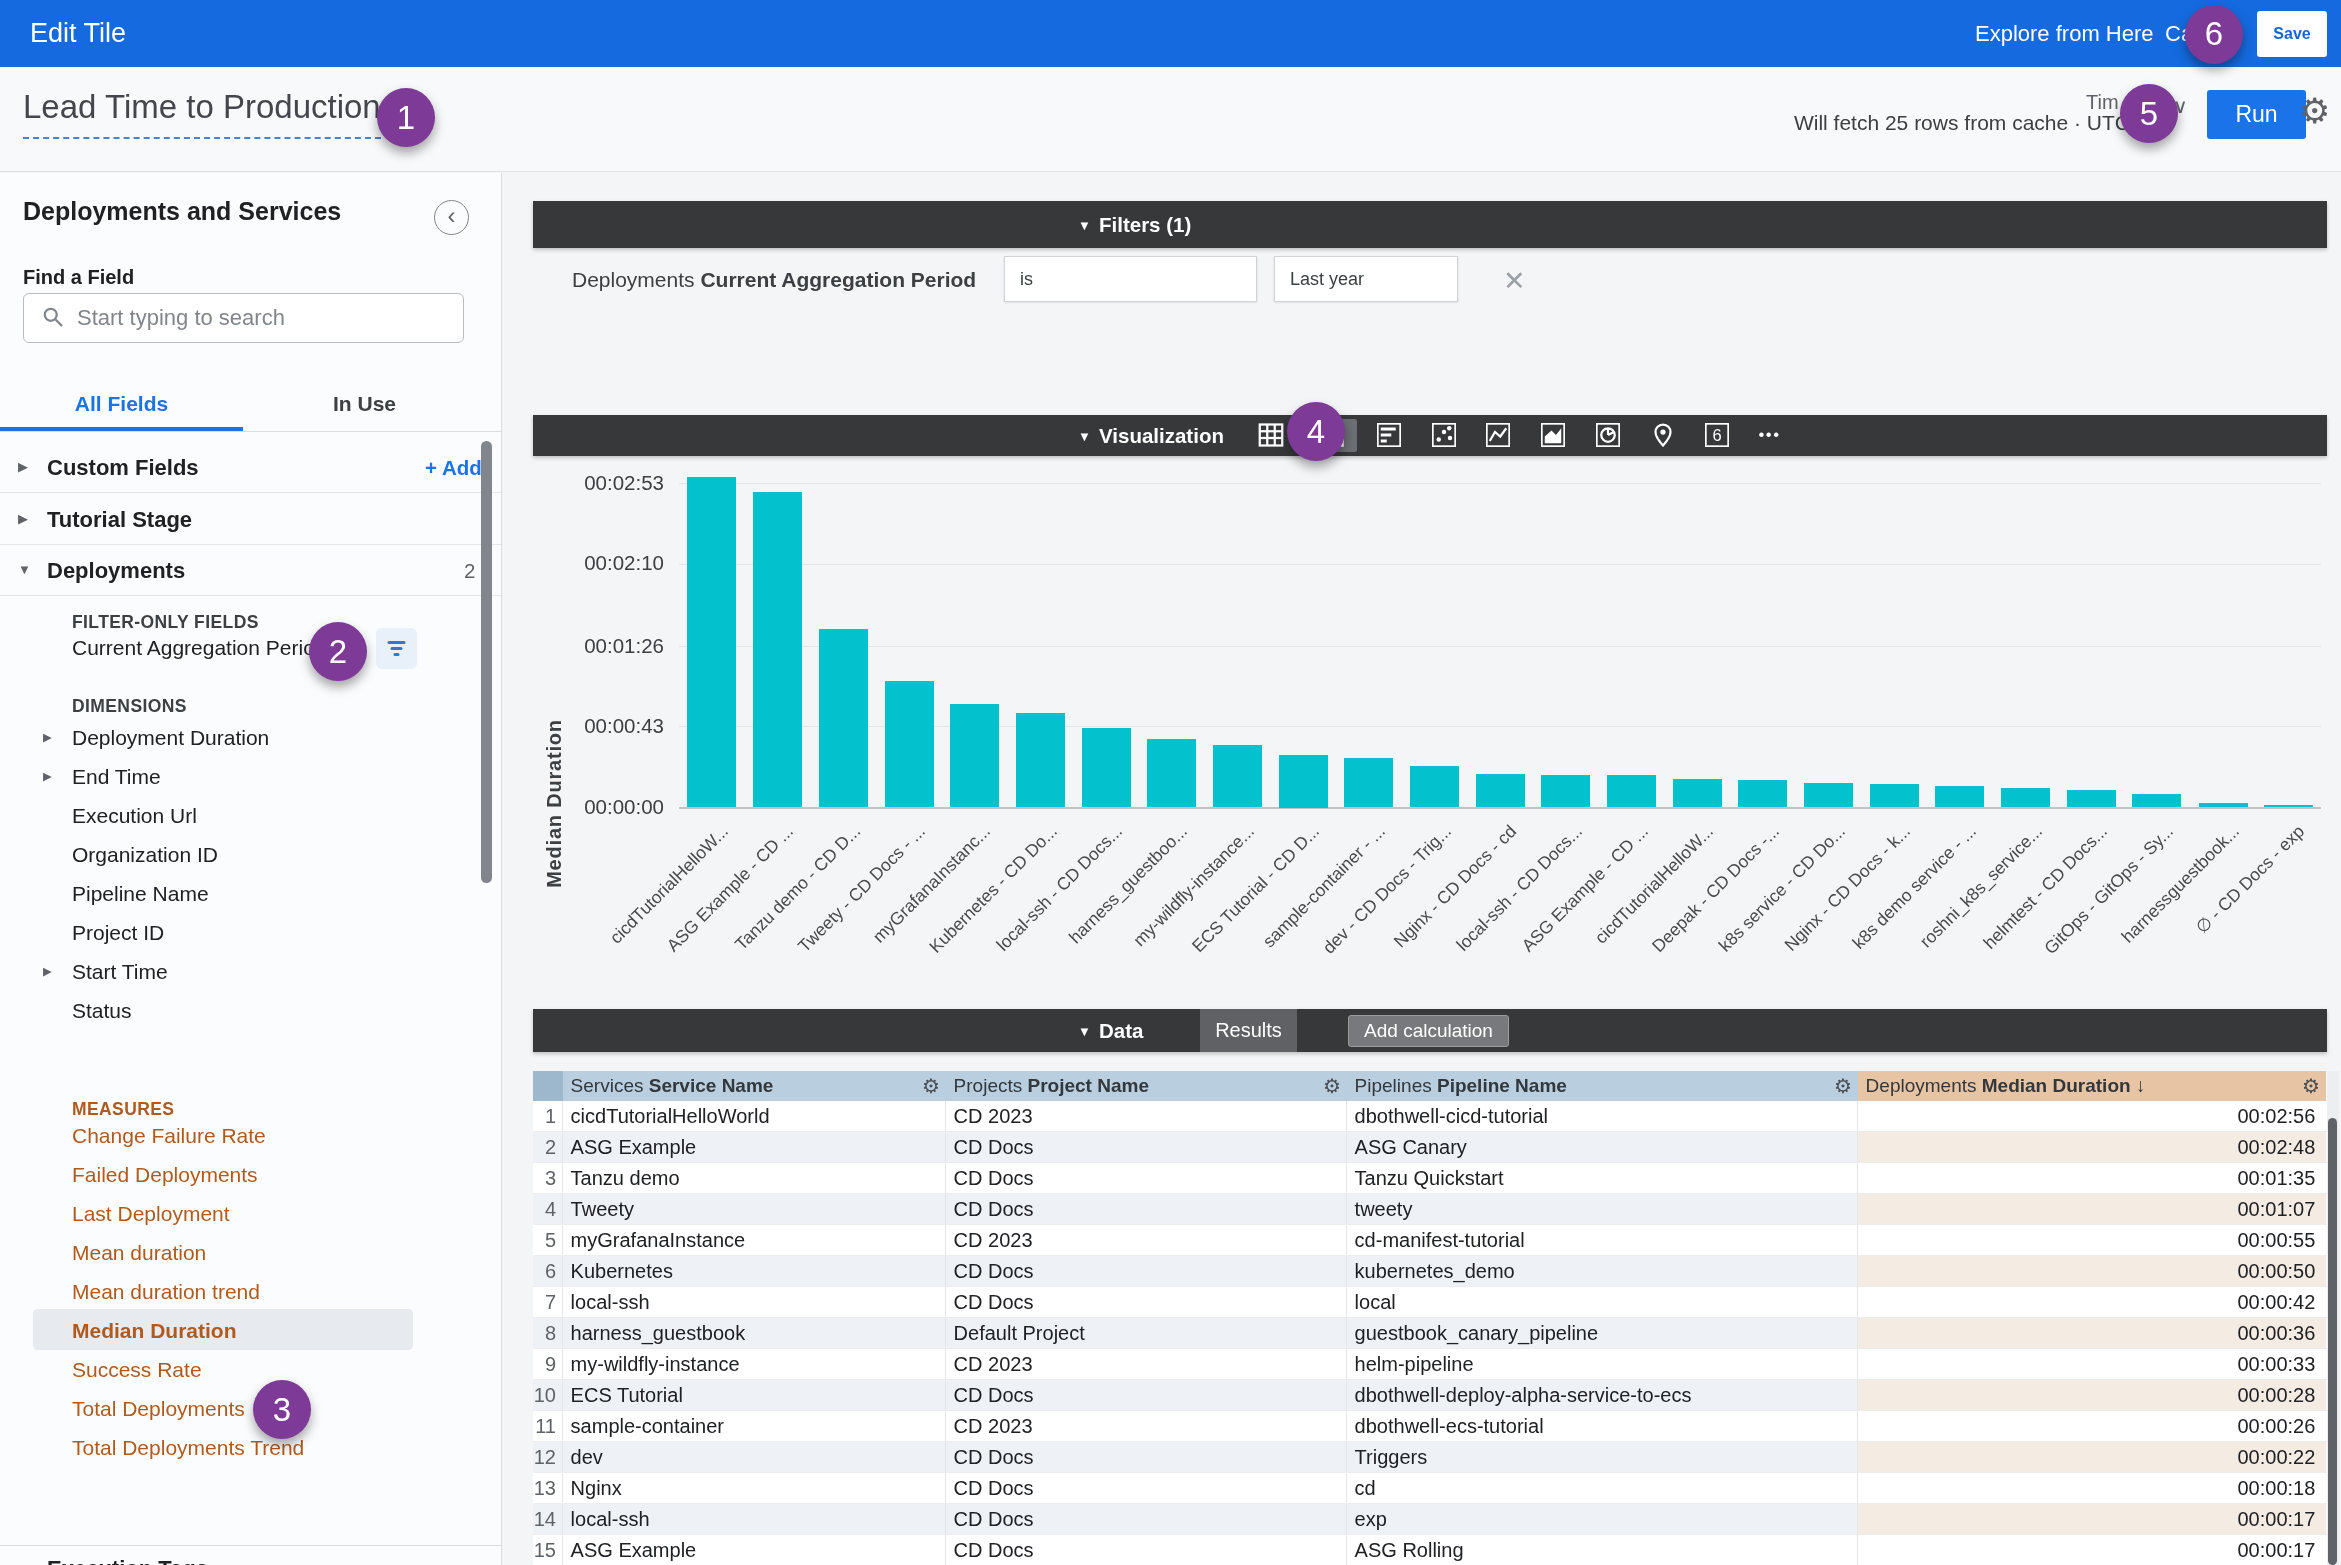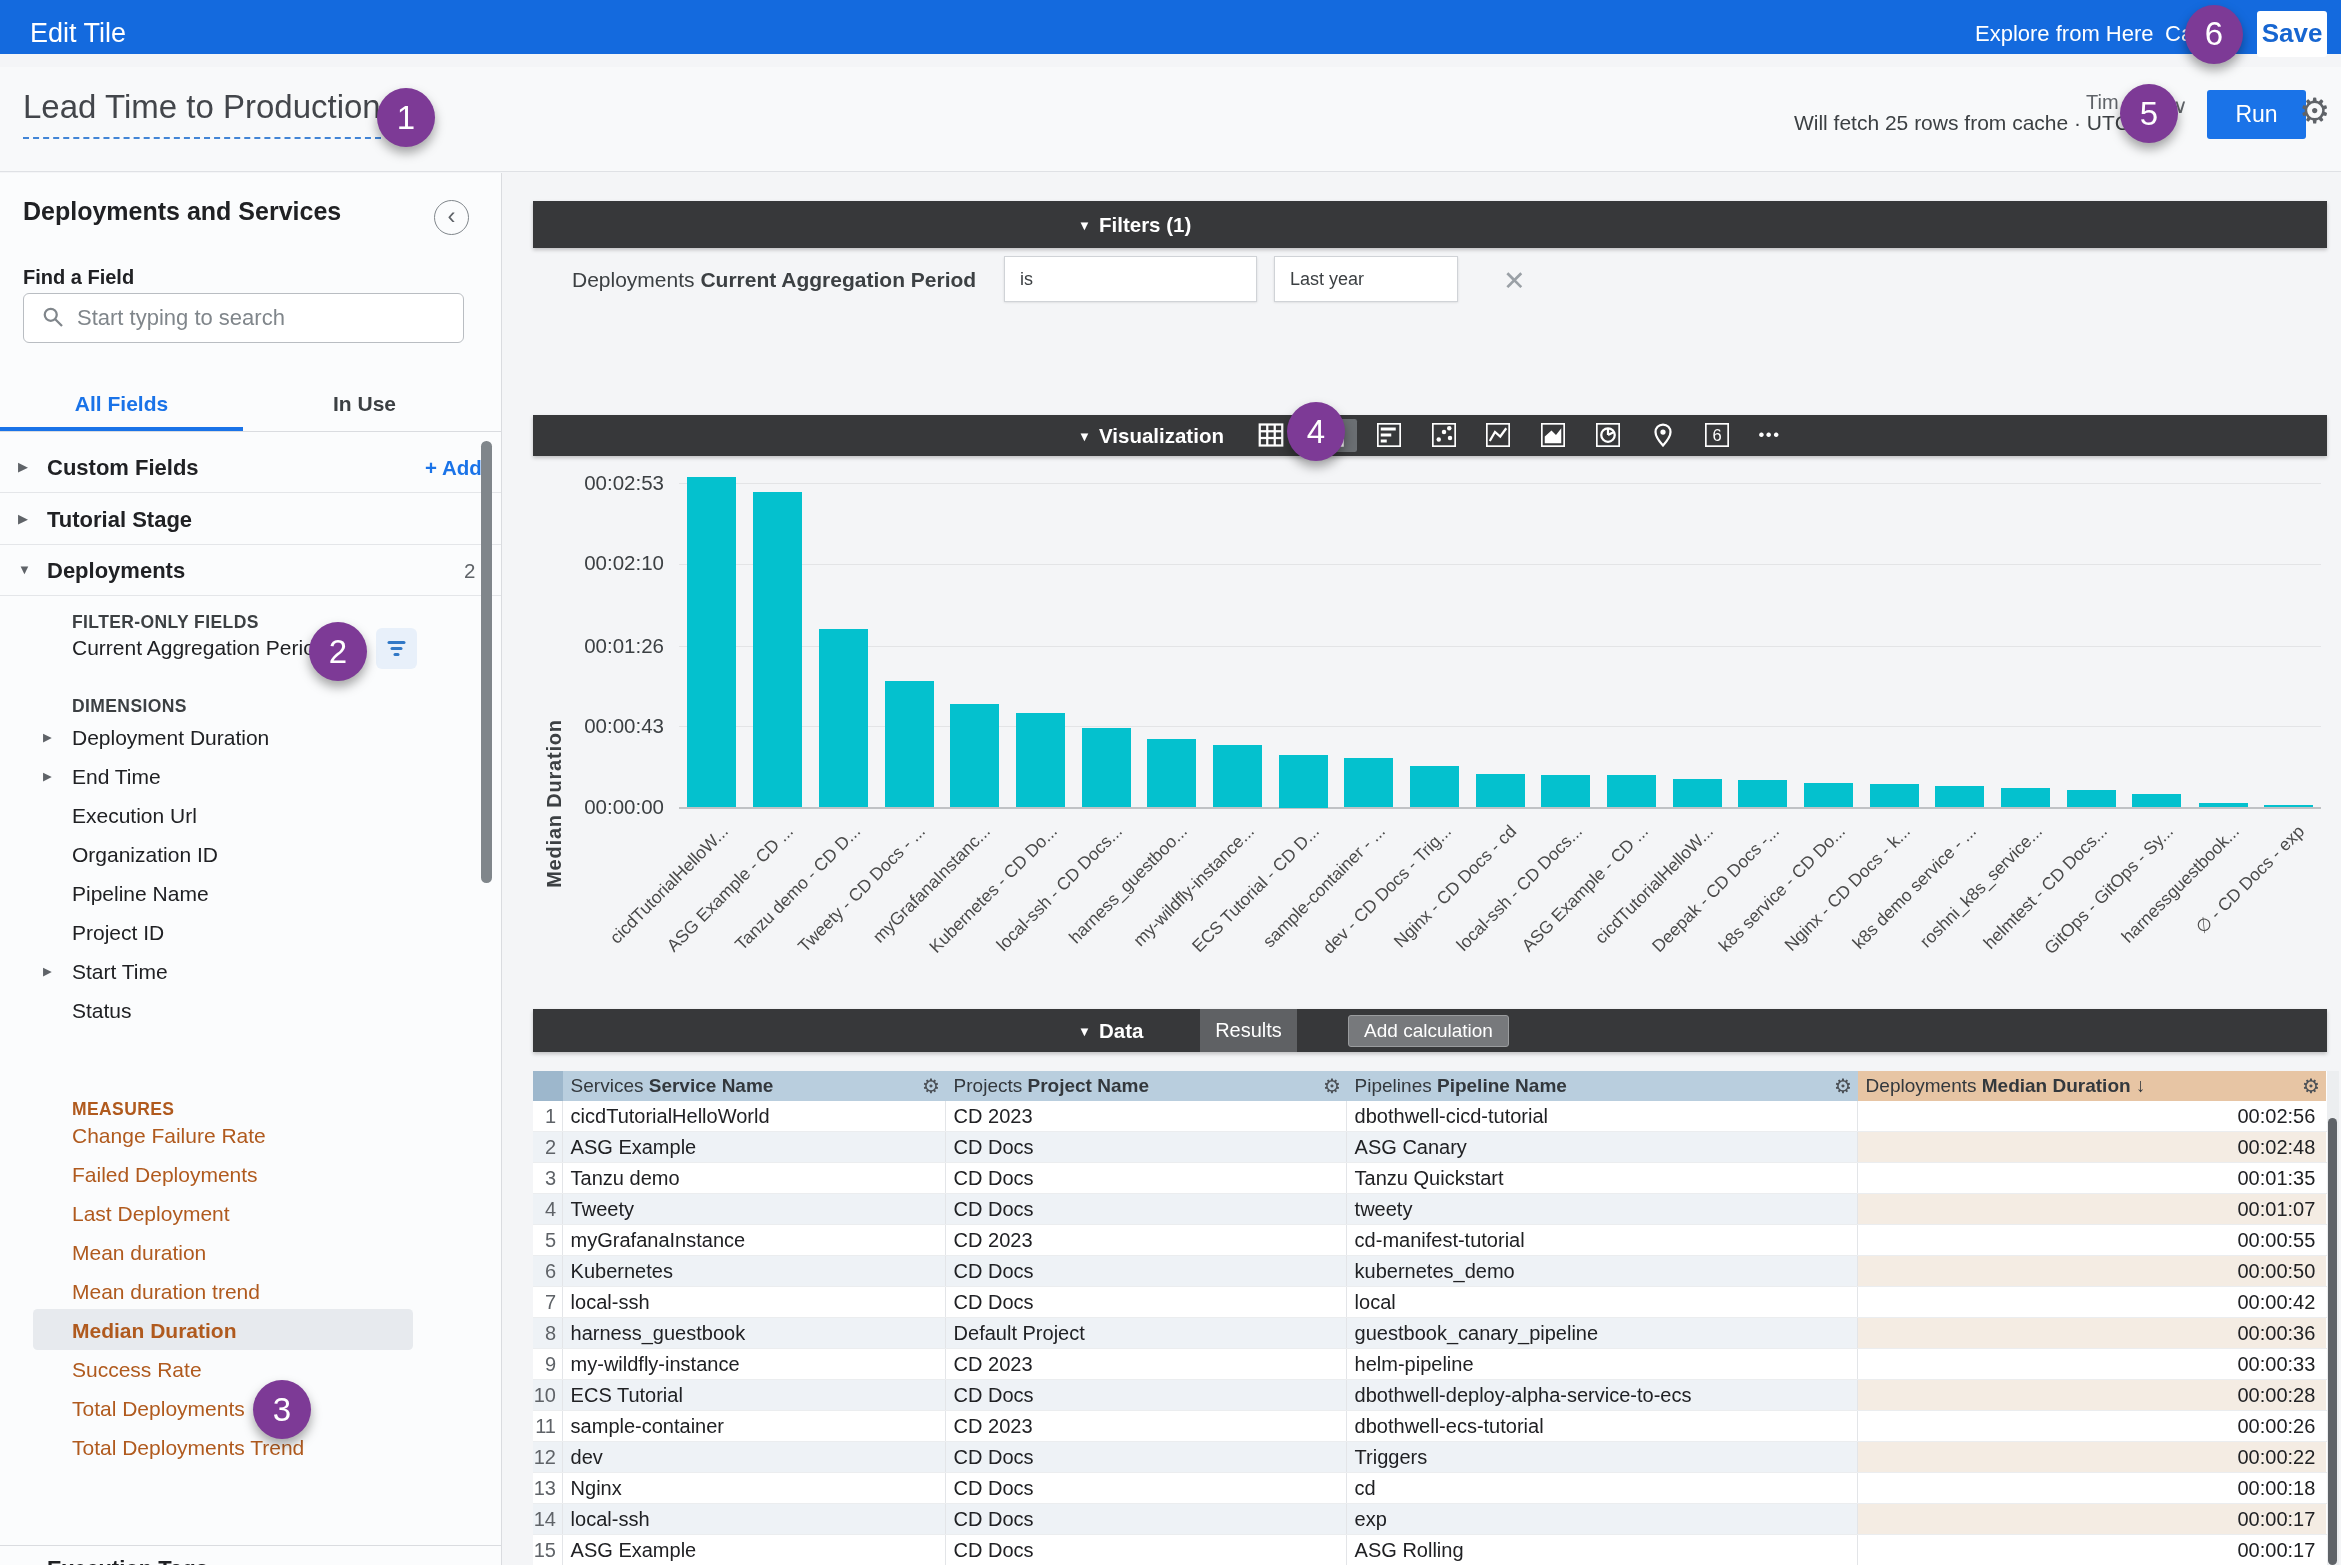--- a/index.html
+++ b/index.html
@@ -1,24 +1,24 @@
 <!DOCTYPE html>
 <html style="font-size:12px"><head>
 <meta charset="utf-8">
 <style>
   * { margin:0; padding:0; box-sizing:border-box; }
   body { font-family:"Liberation Sans", sans-serif; background:#e9eaec; }
   #screen { position:relative; width:2342px; height:1566px; background:#f4f5f7; overflow:hidden; }
 
   
-  .topbar { position:absolute; left:0; top:0; width:2342px; height:54px; background:#146ade; color:#fff; }
+  .topbar { position:absolute; left:0; top:0; width:2342px; height:67px; background:#146ade; color:#fff; }
   .topbar-title { position:absolute; left:30px; top:0; line-height:67px; font-size:27px; font-weight:400; }
   .topbar-link { position:absolute; top:0; line-height:67px; font-size:22px; color:#fff; cursor:pointer; }
   .save-btn { position:absolute; left:2257px; top:10.7px; width:70px; height:46px; background:#fff; border:none; border-radius:3px;
-              color:#1766d1; font-size:26px; font-weight:bold; font-family:inherit; }
+              color:#1766d1; font-size:16px; font-weight:bold; font-family:inherit; }
 
   
   .page-header { position:absolute; left:0; top:67px; width:2342px; height:105px; background:#f8f9fa; border-bottom:0.8px solid #dfe1e5; }
   .tile-title { position:absolute; left:23px; top:21px; font-size:33px; color:#43464b; padding-bottom:10.7px;
                 border-bottom:2.3px dashed #4285d6; cursor:text; }
   .fetch-status { position:absolute; right:212px; top:44px; font-size:21px; color:#3c4043; white-space:nowrap; }
   .tz-label { position:absolute; left:2086px; top:24px; font-size:20px; color:#5f6368; }
   .tz-caret { position:absolute; left:2173px; top:27px; font-size:20px; color:#5f6368; }
   .run-btn { position:absolute; left:2207px; top:23px; width:99px; height:49px; background:#1a73e8; border:none; border-radius:3px;
              color:#fff; font-size:23px; font-family:inherit; }

